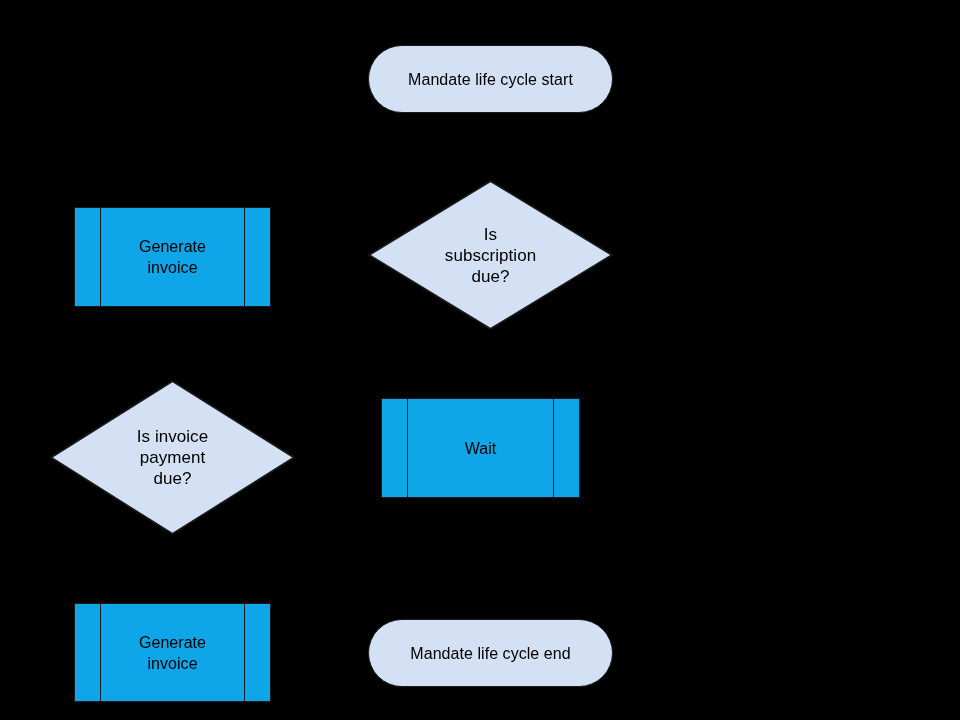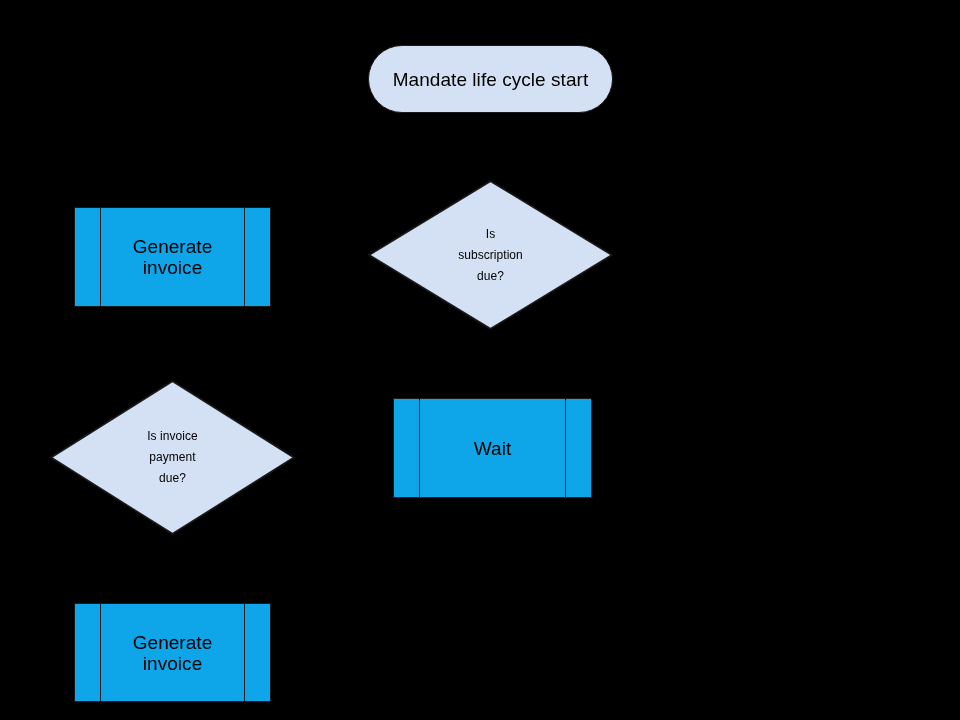--- a/index.html
+++ b/index.html
@@ -25,21 +25,21 @@
   .node .label {
     position: absolute;
     left: 0; top: 0;
     width: 100%; height: 100%;
     display: flex;
     flex-direction: column;
     align-items: center;
     justify-content: center;
     text-align: center;
     color: #000000;
-    font-size: 19px;
+    font-size: 16px;
     line-height: 21px;
     white-space: pre-line;
     letter-spacing: 0.05px;
     pointer-events: none;
   }
 
   
   .terminator {
     background: #d4e1f5;
     border: 1.4px solid #1a1a1a;
@@ -62,21 +62,21 @@
   .predefined .bar.right { right: 25px; }
 
   
   .decision { background: transparent; }
   .decision svg {
     position: absolute;
     left: 0; top: 0;
     width: 100%; height: 100%;
     display: block;
   }
-  .decision .label { font-size: 12px; }
+  .decision .label { font-size: 17px; }
 </style>
 </head>
 <body>
 
 <div id="canvas">
 
   <div class="node terminator" style="left:368px; top:45px; width:245px; height:68px;">
     <div class="label">Mandate life cycle start</div>
   </div>
 
@@ -98,27 +98,30 @@
 
   <div class="node decision" style="left:50px; top:380px; width:245px; height:155px;">
     <svg viewBox="0 0 245 155" preserveAspectRatio="none">
       <polygon points="122.5,1.2 243.8,77.5 122.5,153.8 1.2,77.5" fill="#d4e1f5" stroke="#1a1a1a" stroke-width="1.6" vector-effect="non-scaling-stroke"></polygon>
     </svg>
     <div class="label">Is invoice
 payment
 due?</div>
   </div>
 
-  <div class="node predefined" style="left:381px; top:398px; width:199px; height:100px;margin-left:12px;">
+  <div class="node predefined" style="left:381px; top:398px; width:199px; height:100px;">
     <span class="bar left"></span>
     <span class="bar right"></span>
     <div class="label">Wait</div>
   </div>
 
   <div class="node predefined" style="left:74px; top:603px; width:197px; height:99px;">
     <span class="bar left"></span>
     <span class="bar right"></span>
     <div class="label">Generate
 invoice</div>
   </div>
 
+  <div class="node terminator" style="left:368px; top:619px; width:245px; height:68px;">
+    <div class="label">Mandate life cycle end</div>
+  </div>
 
 </div>
 
 </body></html>

